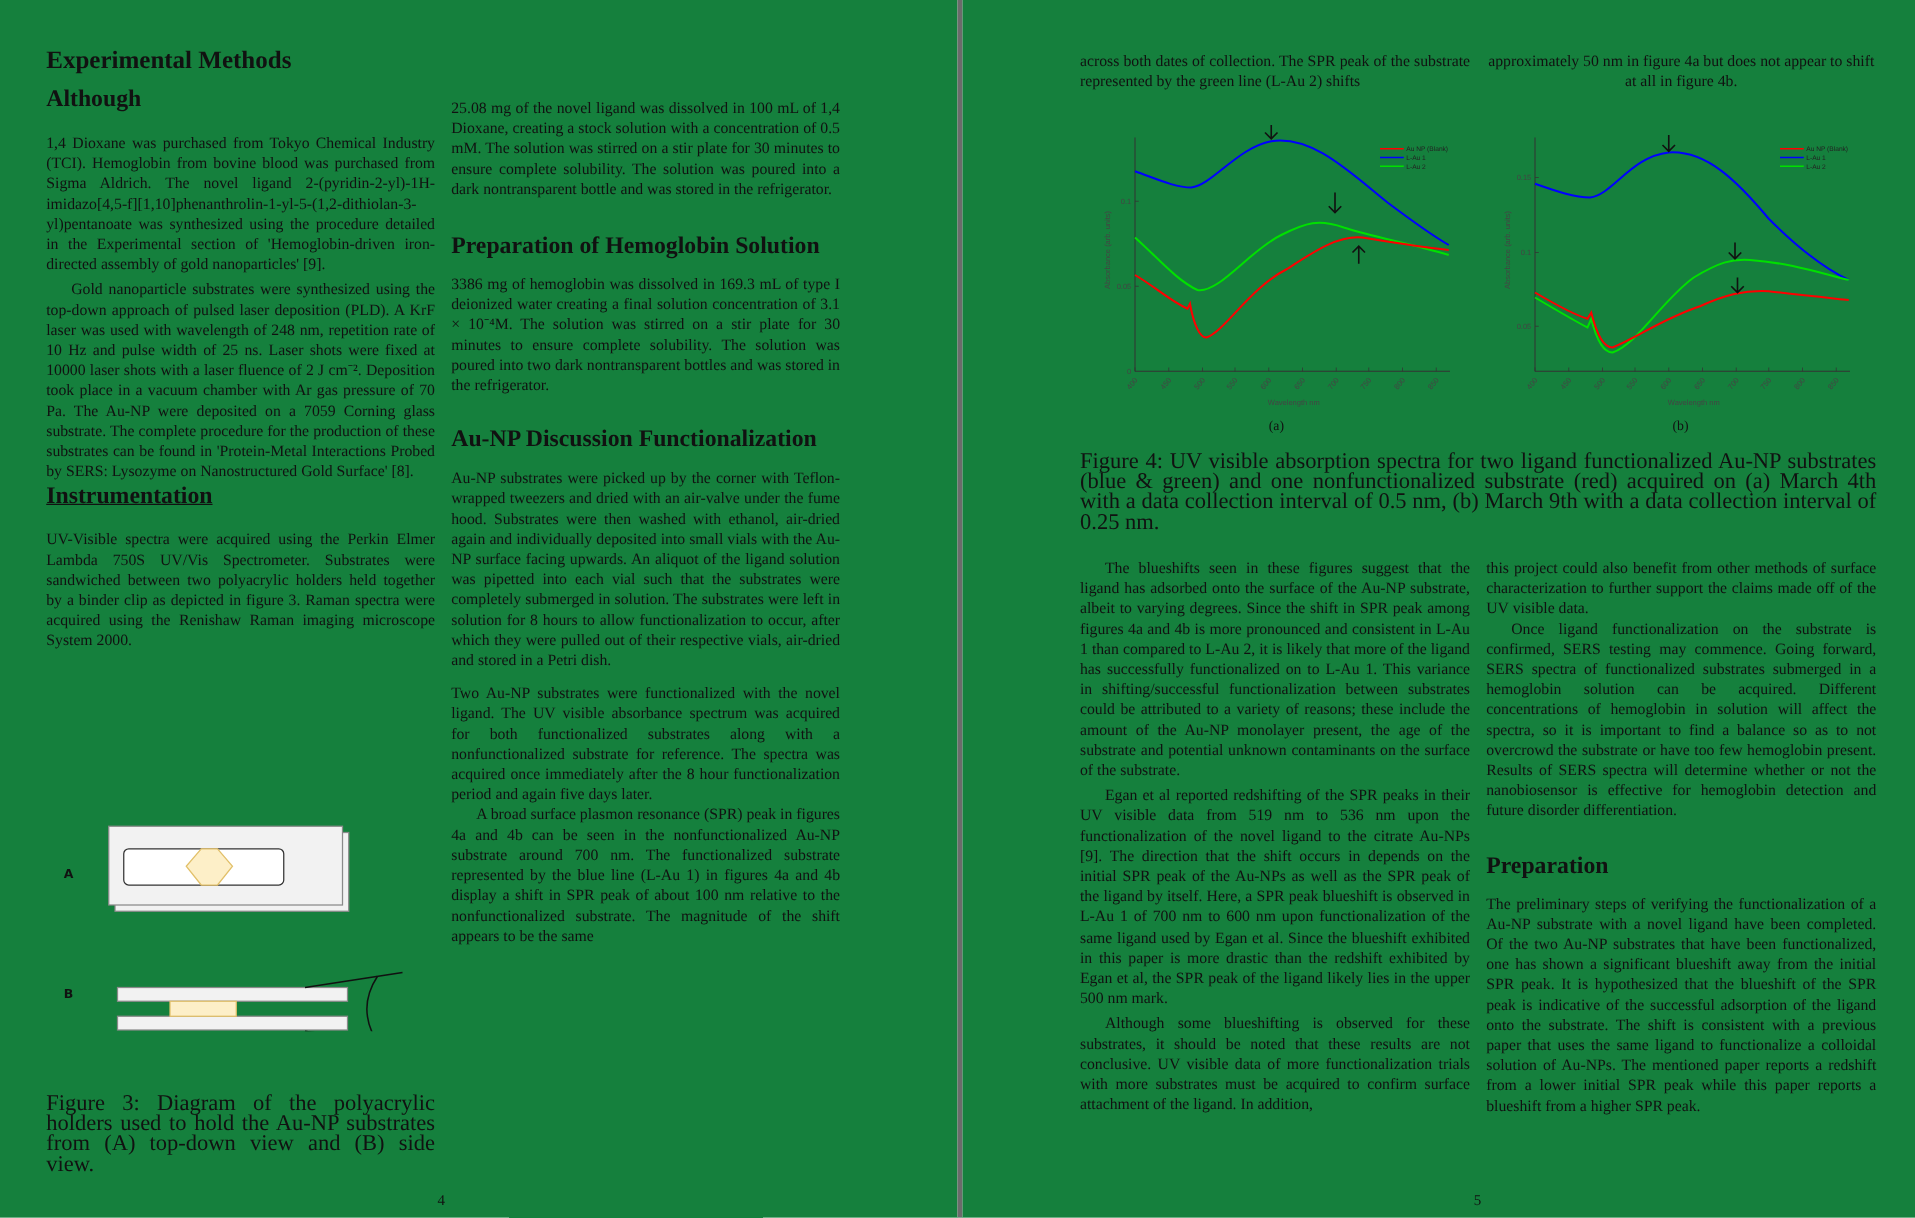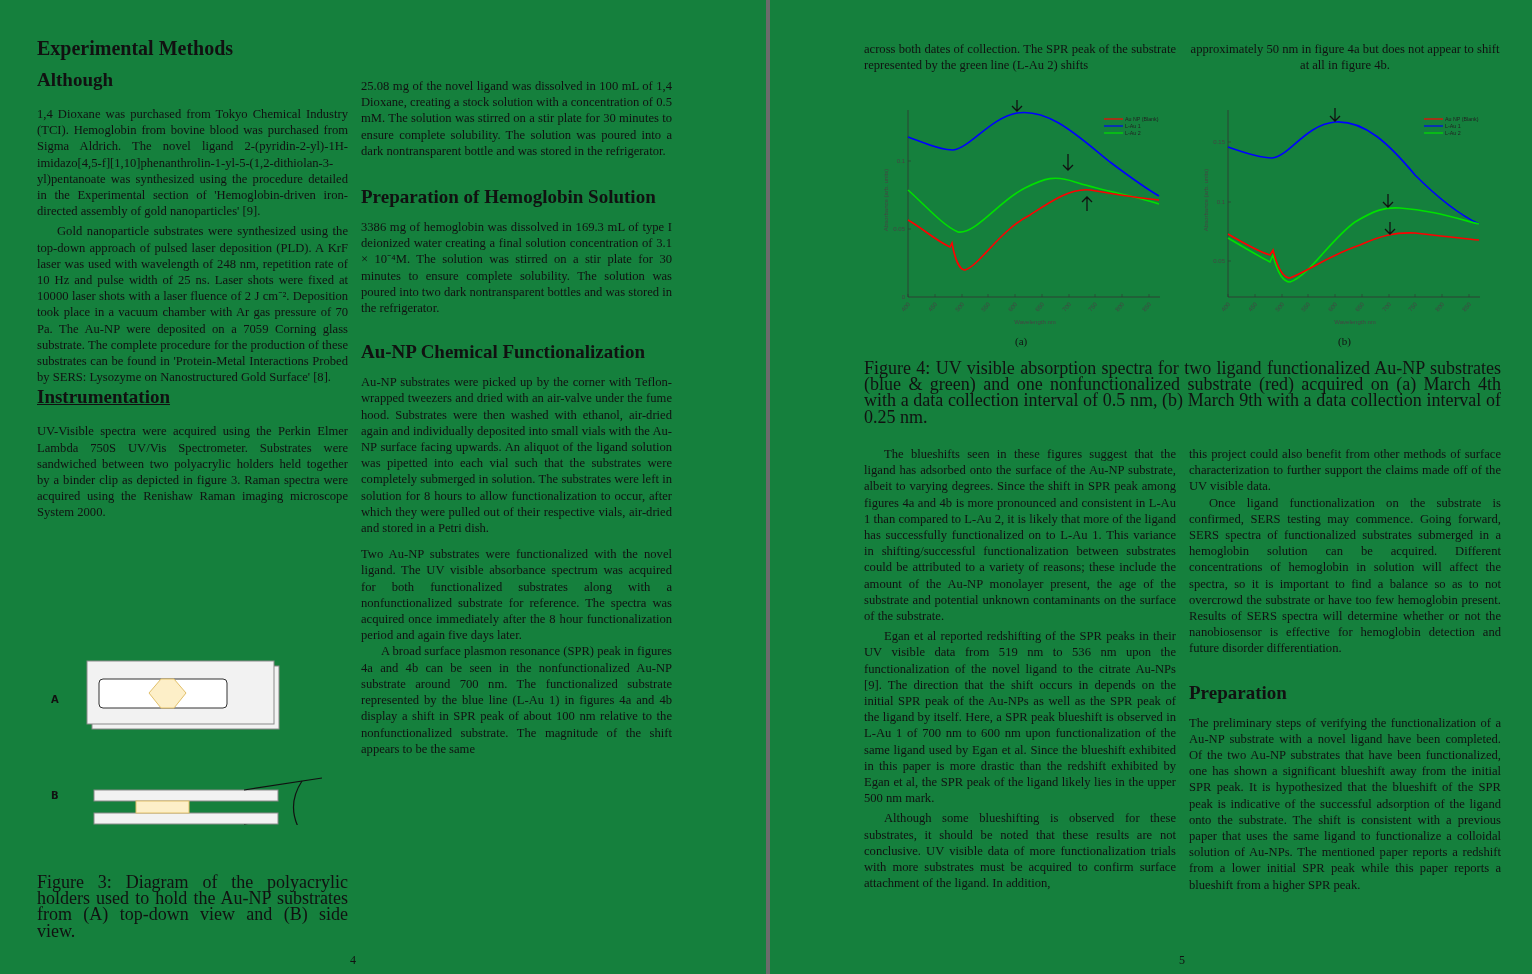--- a/index.html
+++ b/index.html
@@ -48,21 +48,21 @@
     <line x1="164" y1="135" x2="242" y2="123" stroke="#111" stroke-width="1.2"></line>
     <line x1="164" y1="170" x2="242" y2="182" stroke="#111" stroke-width="1.2"></line>
     <path d="M 222 126 Q 205 152 222 179" fill="none" stroke="#111" stroke-width="1.2"></path>
   </svg>
   <div class="caption" style="left:37px; top:874px; width:311px;">Figure 3: Diagram of the polyacrylic holders used to hold the Au-NP substrates from (A) top-down view and (B) side view.</div>
 
   <div class="col" style="left:361px; top:68px; width:311px;">
     <p style="margin-top:10px;">25.08 mg of the novel ligand was dissolved in 100 mL of 1,4 Dioxane, creating a stock solution with a concentration of 0.5 mM. The solution was stirred on a stir plate for 30 minutes to ensure complete solubility. The solution was poured into a dark nontransparent bottle and was stored in the refrigerator.</p>
     <h2 style="margin-top:26px;">Preparation of Hemoglobin Solution</h2>
     <p style="margin-top:10px;">3386 mg of hemoglobin was dissolved in 169.3 mL of type I deionized water creating a final solution concentration of 3.1 × 10⁻⁴M. The solution was stirred on a stir plate for 30 minutes to ensure complete solubility. The solution was poured into two dark nontransparent bottles and was stored in the refrigerator.</p>
-    <h2 style="margin-top:24px;">Au-NP Chemical Functionalization</h2>
+    <h2 style="margin-top:24px;">Au-NP Discussion Functionalization</h2>
     <p style="margin-top:10px;">Au-NP substrates were picked up by the corner with Teflon-wrapped tweezers and dried with an air-valve under the fume hood. Substrates were then washed with ethanol, air-dried again and individually deposited into small vials with the Au-NP surface facing upwards. An aliquot of the ligand solution was pipetted into each vial such that the substrates were completely submerged in solution. The substrates were left in solution for 8 hours to allow functionalization to occur, after which they were pulled out of their respective vials, air-dried and stored in a Petri dish.</p>
     <p style="margin-top:10px;">Two Au-NP substrates were functionalized with the novel ligand. The UV visible absorbance spectrum was acquired for both functionalized substrates along with a nonfunctionalized substrate for reference. The spectra was acquired once immediately after the 8 hour functionalization period and again five days later.</p>
     <p class="indent">A broad surface plasmon resonance (SPR) peak in figures 4a and 4b can be seen in the nonfunctionalized Au-NP substrate around 700 nm. The functionalized substrate represented by the blue line (L-Au 1) in figures 4a and 4b display a shift in SPR peak of about 100 nm relative to the nonfunctionalized substrate. The magnitude of the shift appears to be the same</p>
   </div>
 
   <div class="pnum" style="left:350px; top:953px;">4</div>
 </div>
 
 <div class="divider"></div>
 

